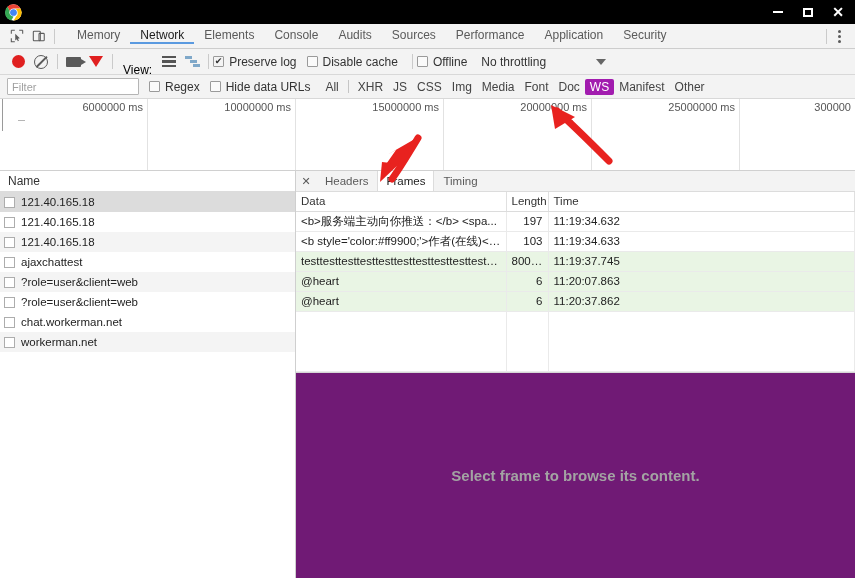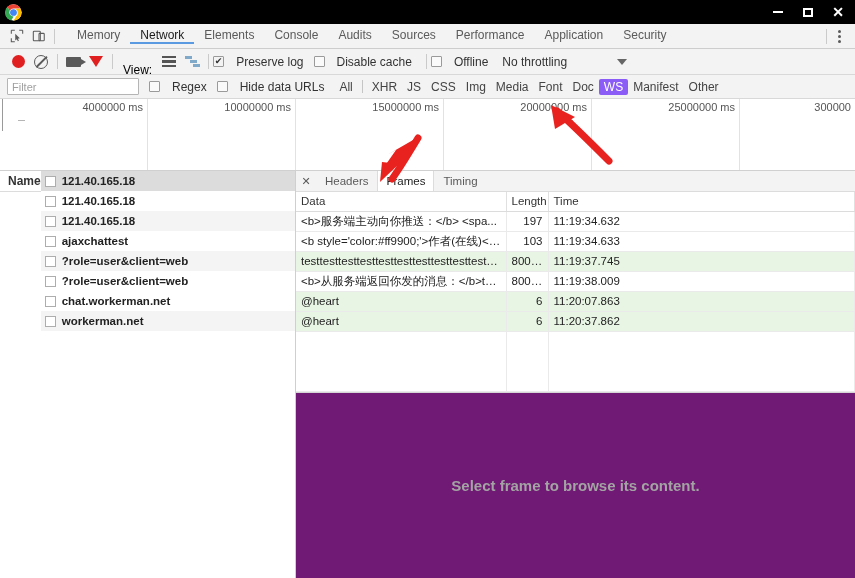--- a/index.html
+++ b/index.html
@@ -69,37 +69,37 @@
   .view-wf i { position:absolute; height: 3px; background: #7fa8c9; }
   .view-wf i:nth-child(1){ left:0; top:0; width:7px; }
   .view-wf i:nth-child(2){ left:5px; top:4px; width:7px; }
   .view-wf i:nth-child(3){ left:8px; top:8px; width:7px; }
   .cbx {
     width: 11px; height: 11px; border: 1px solid #9a9a9a; background: #fafafa;
     display:inline-flex; align-items:center; justify-content:center; border-radius:1px; flex: 0 0 11px;
   }
   .cbx.checked { background: #f3f3f3; }
   .cbx.checked:after { content: "✔"; font-size: 9px; line-height: 9px; color: #333; }
-  .cbx-wrap { display: flex; align-items: center; gap: 12px; margin-right: 10px; white-space: nowrap; }
+  .cbx-wrap { display: flex; align-items: center; gap: 5px; margin-right: 10px; white-space: nowrap; }
   .throttle-sel { margin-left: 4px; color: #333; }
   .caret-down { width: 0; height: 0; border-left: 5px solid transparent; border-right: 5px solid transparent; border-top: 6px solid #666; margin-left: 50px; }
 
   
   .filterbar {
     height: 24px; flex: 0 0 24px; background: #f3f3f3; border-bottom: 1px solid #d8d8d8;
     display: flex; align-items: center; padding-left: 7px; font-size: 12px; color: #333;
   }
   .filter-input {
     width: 132px; height: 17px; border: 1px solid #b5b5b5; background: #fff;
     font-size: 11px; color: #333; padding: 0 4px; font-family: "Liberation Sans", sans-serif;
     outline: none; border-radius: 1px;
   }
   .filter-input::placeholder { color: #a0a0a0; }
   .ftype { padding: 1px 5px; color: #444; border-radius: 2px; white-space: nowrap; }
-  .ftype.sel { background: #8b5cf6; color: #fff; }
+  .ftype.sel { background: #a21caf; color: #fff; }
   .ftype-sep { width: 1px; height: 13px; background: #c5c5c5; margin: 0 4px; }
 
   
   .overview {
     flex: 0 0 72px; height: 72px; background: #fff; border-bottom: 1px solid #d0d0d0;
     position: relative; overflow: hidden;
   }
   .ov-tick {
     position: absolute; top: 0; height: 72px; border-right: 1px solid #e2e2e2;
   }
@@ -108,21 +108,21 @@
   }
   .ov-handle-l { position: absolute; left: 2px; top: 0; width: 3px; height: 16px; }
   .ov-handle-l i { display:block; width:1px; height:16px; background:#9a9a9a; float:left; margin-right:1px; }
   .ov-dash { position:absolute; left: 18px; top: 21px; width: 7px; height: 1px; background: #b5b5b5; }
   .ov-dash2 { position:absolute; left: 566px; top: 21px; width: 7px; height: 1px; background: #b5b5b5; }
 
   
   .main { flex: 1 1 auto; display: flex; min-height: 0; }
   .left-pane {
     width: 296px; flex: 0 0 296px; border-right: 1px solid #cfcfcf; background: #fff;
-    display: flex; flex-direction: row; min-height: 0; font-weight: bold;
+    display: flex; flex-direction: column; min-height: 0;
   }
   .lp-head {
     height: 21px; flex: 0 0 21px; display: flex; align-items: center; padding-left: 8px;
     font-size: 12px; color: #333; border-bottom: 1px solid #dcdcdc; background: #fff;
   }
   .req-list { flex: 1 1 auto; overflow: hidden; }
   .req-row {
     height: 20px; display: flex; align-items: center; padding-left: 4px; font-size: 11.5px; color: #222;
     gap: 6px;
   }
@@ -311,21 +311,21 @@
     <span class="ftype">Manifest</span>
     <span class="ftype">Other</span>
   </div>
 
   <div class="overview">
     <div class="ov-handle-l">
         <i></i>
         <i></i>
       </div>
     <div class="ov-tick" style="left:0;width:148px">
-      <span>4000000 ms</span>
+      <span>6000000 ms</span>
     </div>
     <div class="ov-tick" style="left:148px;width:148px">
       <span>10000000 ms</span>
     </div>
     <div class="ov-tick" style="left:296px;width:148px">
       <span>15000000 ms</span>
     </div>
     <div class="ov-tick" style="left:444px;width:148px">
       <span>20000000 ms</span>
     </div>
@@ -405,25 +405,20 @@
             <tr class="in">
               <td class="col-data">&lt;b style='color:#ff9900;'&gt;作者(在线)&lt;/...</td>
               <td class="col-len num">103</td>
               <td>11:19:34.633</td>
             </tr>
             <tr class="out">
               <td class="col-data">testtesttesttesttesttesttesttesttesttesttestte...</td>
               <td class="col-len num">80000</td>
               <td>11:19:37.745</td>
             </tr>
-            <tr class="in">
-              <td class="col-data">&lt;b&gt;从服务端返回你发的消息：&lt;/b&gt;te...</td>
-              <td class="col-len num">80019</td>
-              <td>11:19:38.009</td>
-            </tr>
             <tr class="out">
               <td class="col-data">@heart</td>
               <td class="col-len num">6</td>
               <td>11:20:07.863</td>
             </tr>
             <tr class="out">
               <td class="col-data">@heart</td>
               <td class="col-len num">6</td>
               <td>11:20:37.862</td>
             </tr>

